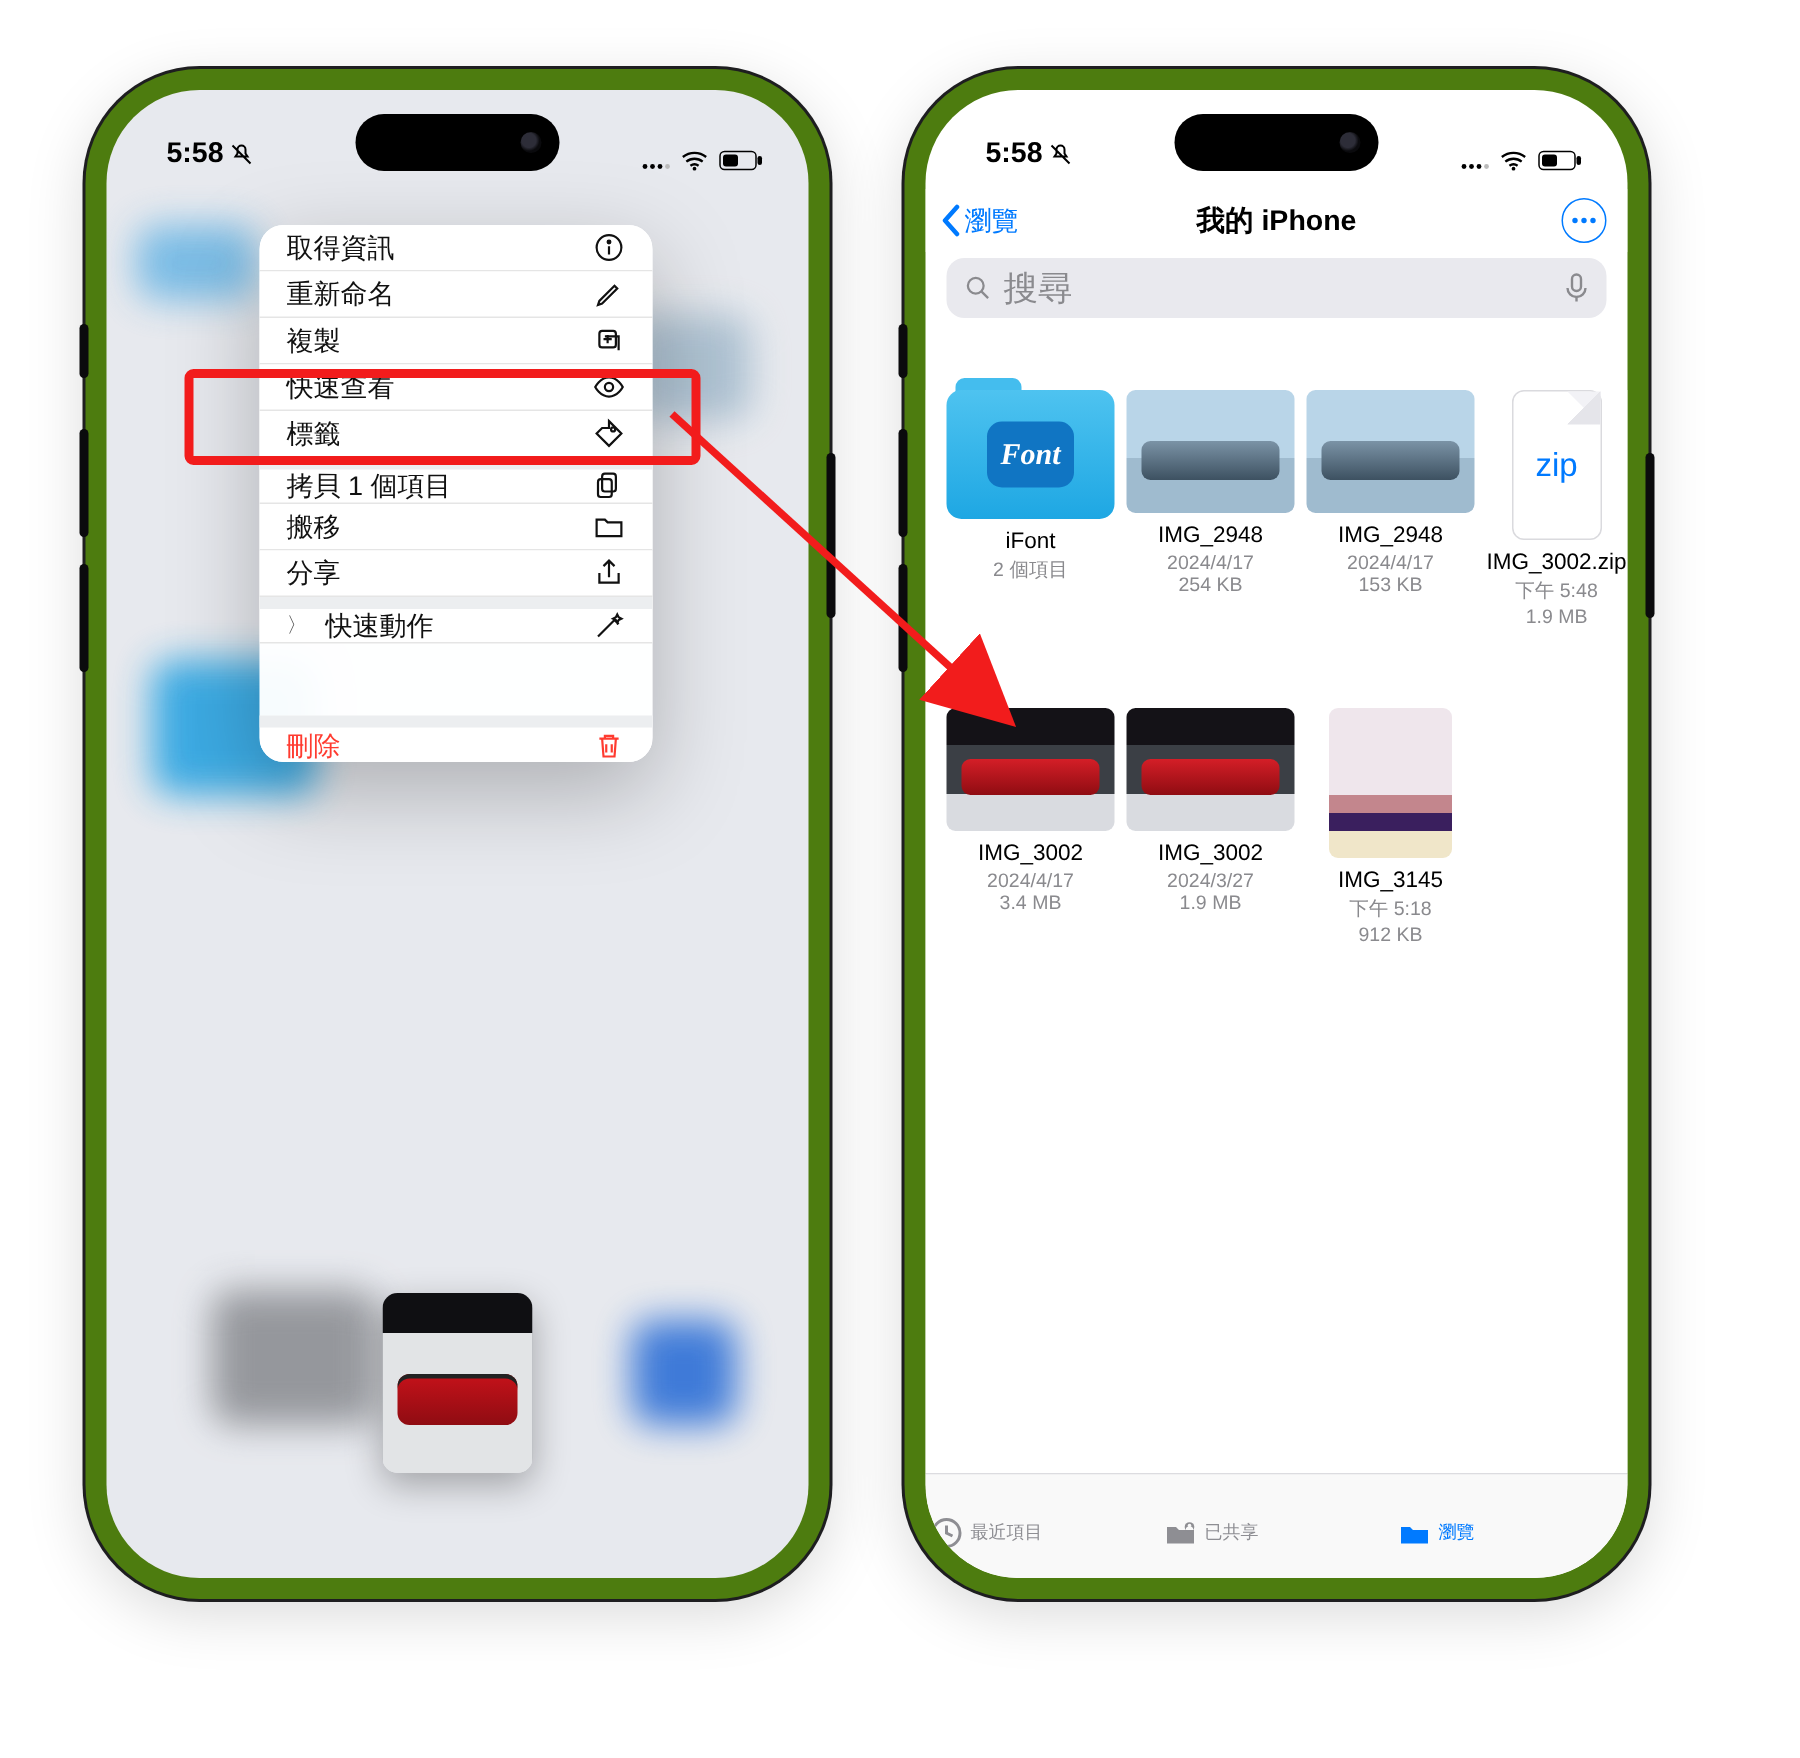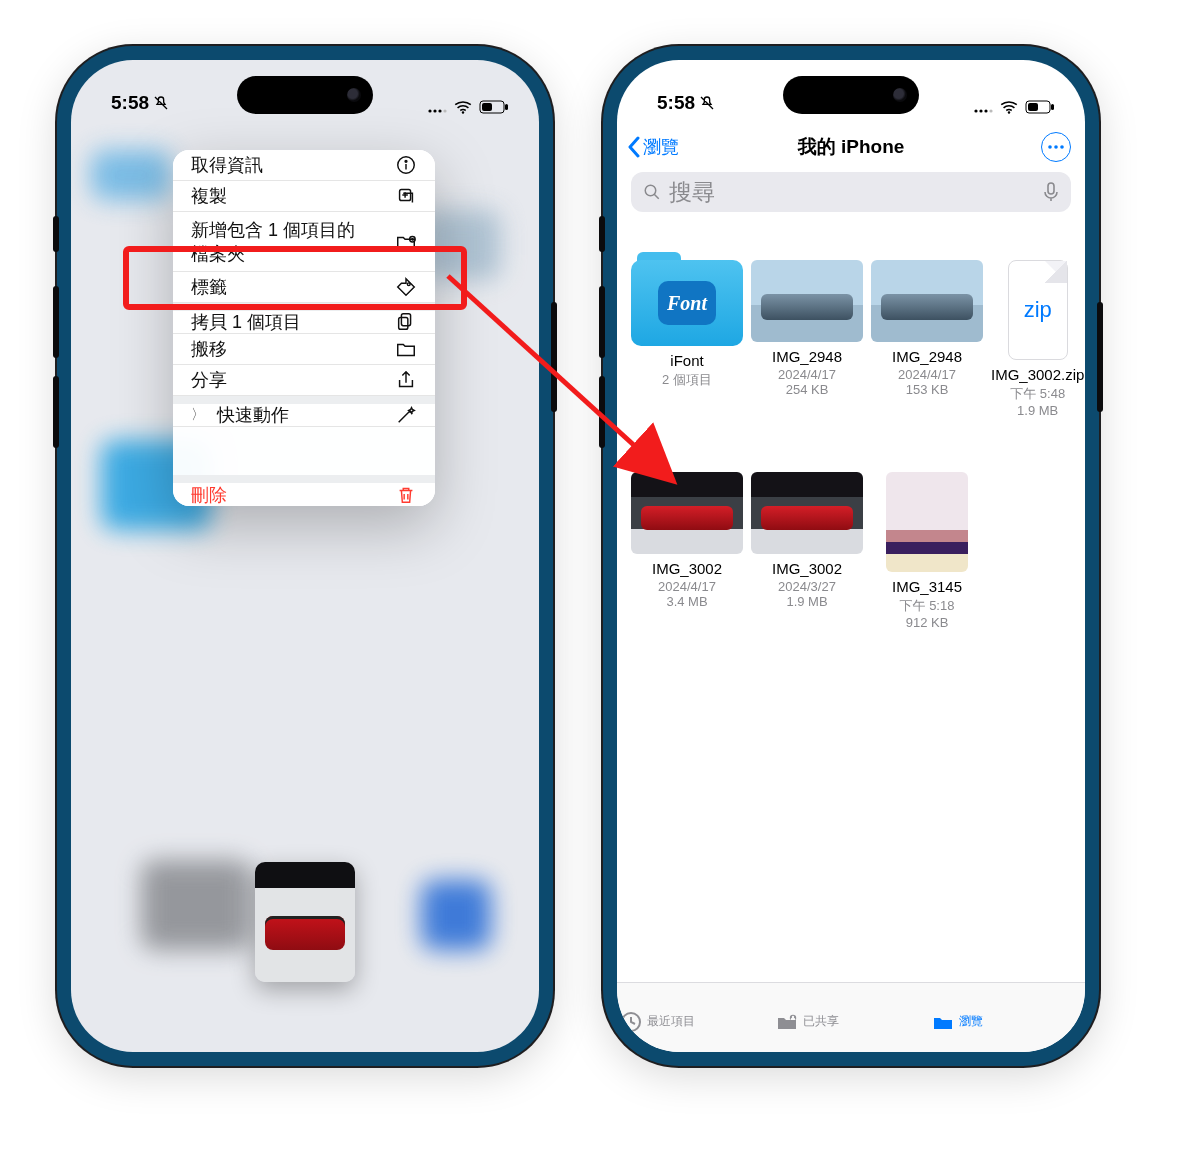--- a/index.html
+++ b/index.html
@@ -13,21 +13,21 @@
   }
   .stage { position: relative; width: 1200px; height: 1172px; }
 
   
   .phone {
     position: absolute;
     width: 496px;
     height: 1020px;
     top: 46px;
     border-radius: 76px;
-    background: #0c4a6e;
+    background: #4d7c0f;
     padding: 14px;
     box-shadow: 0 0 0 2px #1e1e20, 0 10px 40px rgba(0,0,0,.15);
   }
   .phone.left  { left: 57px; }
   .phone.right { left: 603px; }
 
   .side-btn {
     position: absolute;
     background: #0b0b0d;
     border-radius: 6px;
@@ -367,35 +367,39 @@
       <div class="ctx-menu">
         <div class="ctx-row">
           <span>取得資訊</span>
           <svg class="ctx-icon" viewBox="0 0 24 24">
               <circle cx="12" cy="12" r="9"></circle>
               <line x1="12" y1="11" x2="12" y2="17"></line>
               <circle cx="12" cy="8" r="1" fill="#111"></circle>
             </svg>
         </div>
         <div class="ctx-row">
+          <span>重新命名</span>
+          <svg class="ctx-icon" viewBox="0 0 24 24">
+              <path d="M4 20l3-1 11-11-2-2L5 17l-1 3Z"></path>
+            </svg>
+        </div>
+        <div class="ctx-row">
           <span>複製</span>
           <svg class="ctx-icon" viewBox="0 0 24 24">
               <rect x="5" y="5" width="12" height="12" rx="2"></rect>
               <path d="M9 9h10v10"></path>
               <line x1="11" y1="8" x2="11" y2="14"></line>
               <line x1="8" y1="11" x2="14" y2="11"></line>
             </svg>
         </div>
-        <div class="ctx-row tall">
-          <span style="max-width:180px">新增包含 1 個項目的檔案夾</span>
-          <svg class="ctx-icon" viewBox="0 0 24 24">
-              <path d="M3 7h6l2 2h10v10H3Z"></path>
-              <circle cx="19" cy="9" r="3"></circle>
-              <line x1="19" y1="7.5" x2="19" y2="10.5"></line>
-              <line x1="17.5" y1="9" x2="20.5" y2="9"></line>
+        <div class="ctx-row">
+          <span>快速查看</span>
+          <svg class="ctx-icon" viewBox="0 0 24 24">
+              <path d="M2 12s3.5-7 10-7 10 7 10 7-3.5 7-10 7S2 12 2 12Z"></path>
+              <circle cx="12" cy="12" r="3"></circle>
             </svg>
         </div>
         <div class="ctx-row">
           <span>標籤</span>
           <svg class="ctx-icon" viewBox="0 0 24 24">
               <path d="M12 3l9 9-9 9-9-9 4-4h5Z"></path>
               <circle cx="15" cy="9" r="1.5"></circle>
             </svg>
         </div>
         <div class="ctx-row sep-strong">

